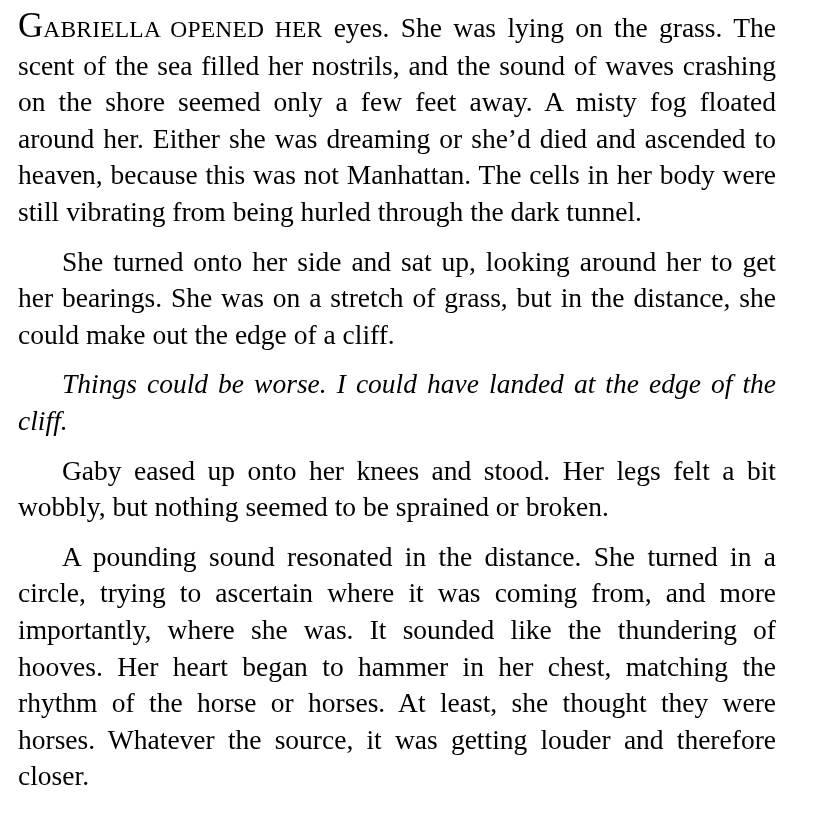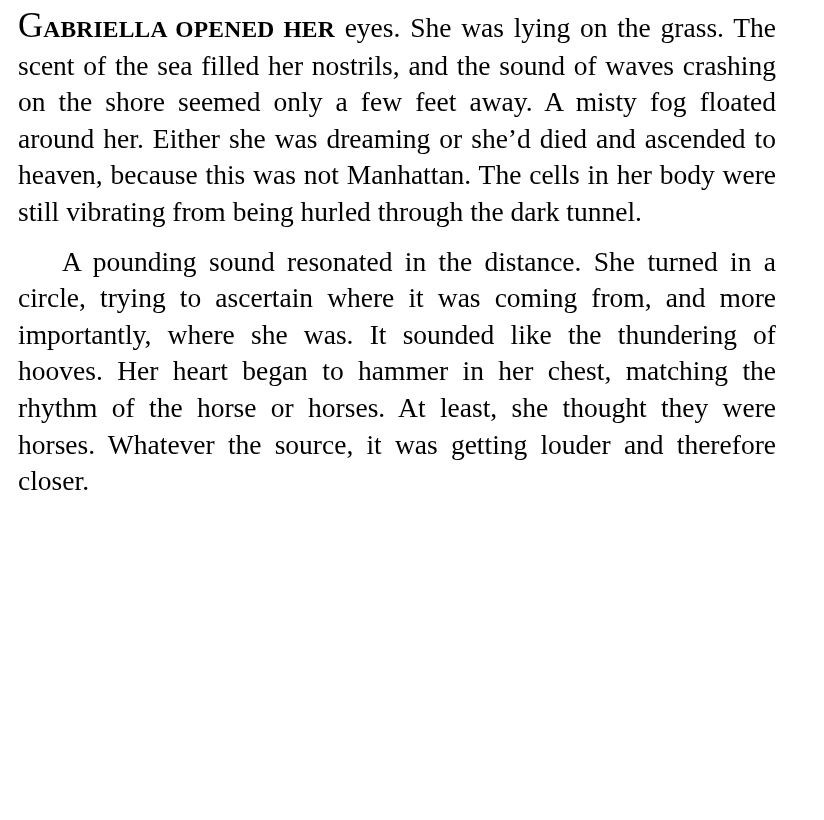--- a/index.html
+++ b/index.html
@@ -36,34 +36,36 @@
     font-style: italic;
   }
   
   .dropcap {
     font-size: 35px;
     line-height: 1;
   }
   .smallcaps {
     font-size: 23.5px;
     letter-spacing: 0.2px;
-    font-weight: bold;
   }
   .ital {
   }
   .clip-last {
     
     overflow: hidden;
   }
 </style>
 </head>
 <body style="background: rgb(255, 255, 255); color: rgb(0, 0, 0);">
 
 <div id="page">
 
   <p class="para"><span class="dropcap">G</span><span class="smallcaps">ABRIELLA OPENED HER</span><span> eyes. She was lying on the grass. The scent of the sea filled her nostrils, and the sound of waves crashing on the shore seemed only a few feet away. A misty fog floated around her. Either she was dreaming or she’d died and ascended to heaven, because this was not Manhattan. The cells in her body were still vibrating from being hurled through the dark tunnel.</span></p>
 
+  <p class="para indent">She turned onto her side and sat up, looking around her to get her bearings. She was on a stretch of grass, but in the distance, she could make out the edge of a cliff.</p>
 
+  <p class="para indent italic">Things could be worse. I could have landed at the edge of the cliff.</p>
 
+  <p class="para indent">Gaby eased up onto her knees and stood. Her legs felt a bit wobbly, but nothing seemed to be sprained or broken.</p>
 
   <p class="para indent clip-last"><span>A pounding sound resonated in the distance. She turned in a circle, trying to ascertain where it was coming from, and more importantly, where she was. It sounded like the thundering of hooves. Her heart began to hammer in her chest, matching the rhythm of the horse or horses. At least, she </span><span class="ital">thought</span><span> they were horses. Whatever the source, it was getting louder and therefore closer.</span></p>
 
 </div>
 
 </body></html>

